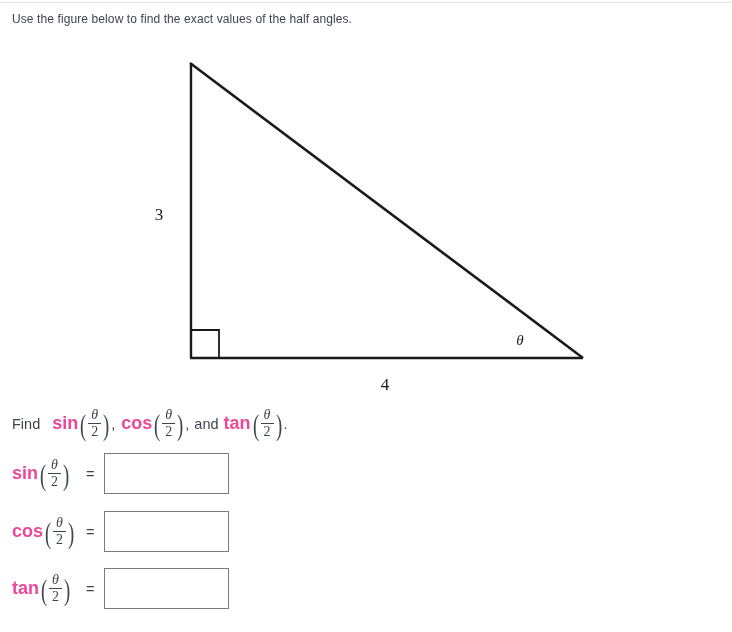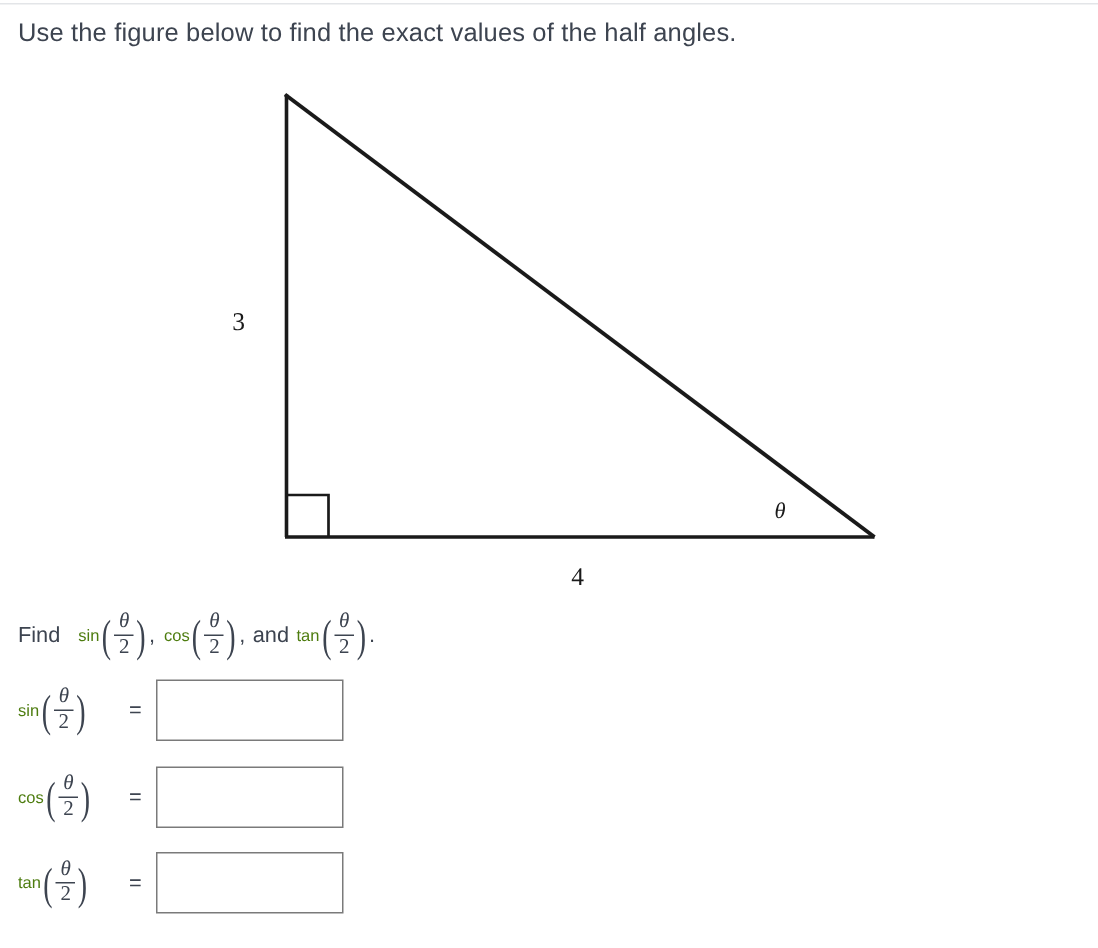--- a/index.html
+++ b/index.html
@@ -20,21 +20,21 @@
     left: 0;
     top: 2px;
     width: 732px;
     height: 1px;
     background: #e3e5e8;
   }
   .prompt {
     position: absolute;
     left: 12px;
     top: 12px;
-    font-size: 17px;
+    font-size: 12px;
     color: #3d4450;
     letter-spacing: 0.1px;
     white-space: nowrap;
   }
   .figure {
     position: absolute;
     left: 0;
     top: 40px;
     width: 732px;
     height: 360px;
@@ -54,22 +54,23 @@
     align-items: center;
   }
   .mathline .lead {
     margin-right: 12px;
   }
   .funcgrp {
     display: inline-flex;
     align-items: center;
   }
   .fname {
-    font-size: 11px;
-    color: #4d7c0f;
+    font-size: 18px;
+    color: #ec4899;
+    font-weight: bold;
   }
   .paren {
     font-size: 30px;
     line-height: 0;
     color: #3d4450;
     font-family: "Liberation Serif", serif;
     transform: scaleX(0.62);
     display: inline-block;
     position: relative;
     top: 1px;

